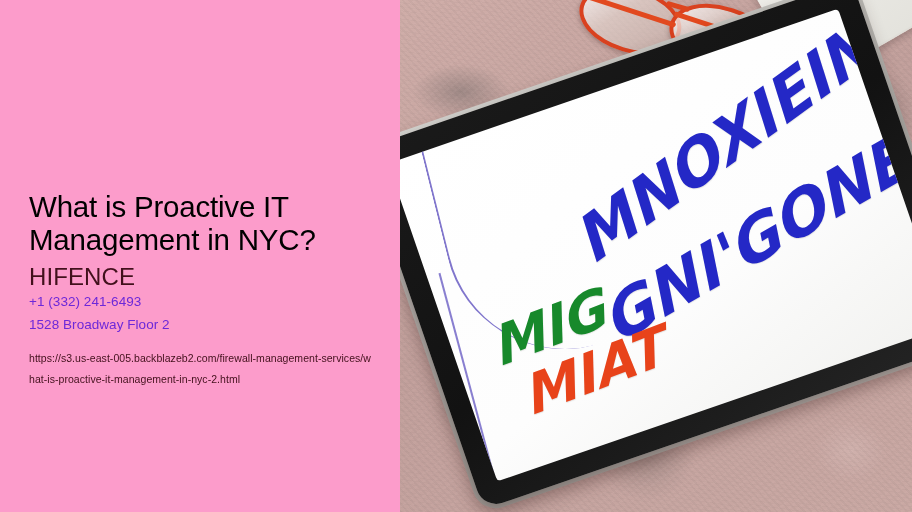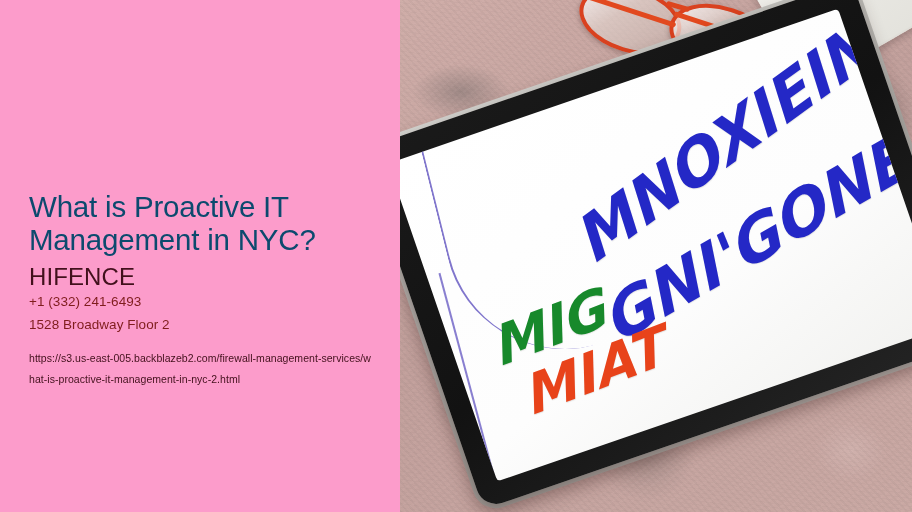--- a/index.html
+++ b/index.html
@@ -30,38 +30,38 @@
     position:absolute;
     left:29px;
     top:190px;
     width:348px;
   }
 
   #page-title {
     font-size:29.5px;
     line-height:33px;
     font-weight:400;
-    color:#0c4a6e;
+    color:#000000;
     letter-spacing:-0.2px;
     white-space:pre-line;
   }
 
   #company-name {
     margin-top:9px;
     font-size:24px;
     line-height:24px;
     font-weight:400;
     color:#42101c;
     letter-spacing:0.1px;
   }
 
   .contact-line {
     font-size:13.5px;
     line-height:22.6px;
-    color:#7f1d1d;
+    color:#6d28d9;
     letter-spacing:0.05px;
   }
 
   #contact-lines { margin-top:2px; }
 
   #site-url {
     margin-top:12px;
     font-size:10.5px;
     line-height:21px;
     color:#42101c;

